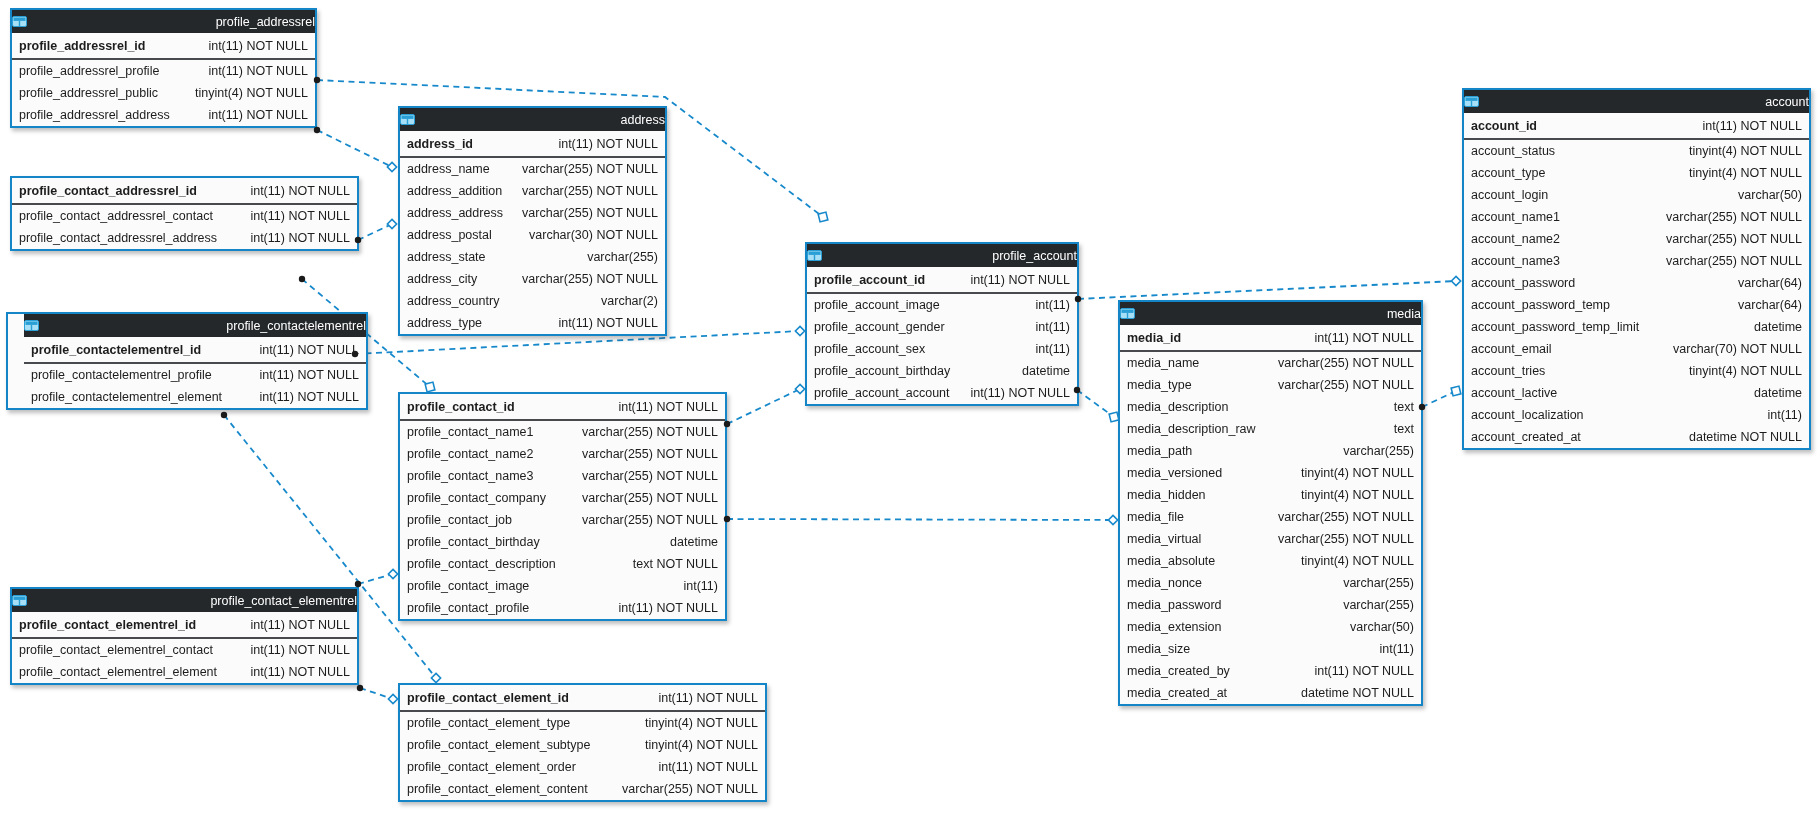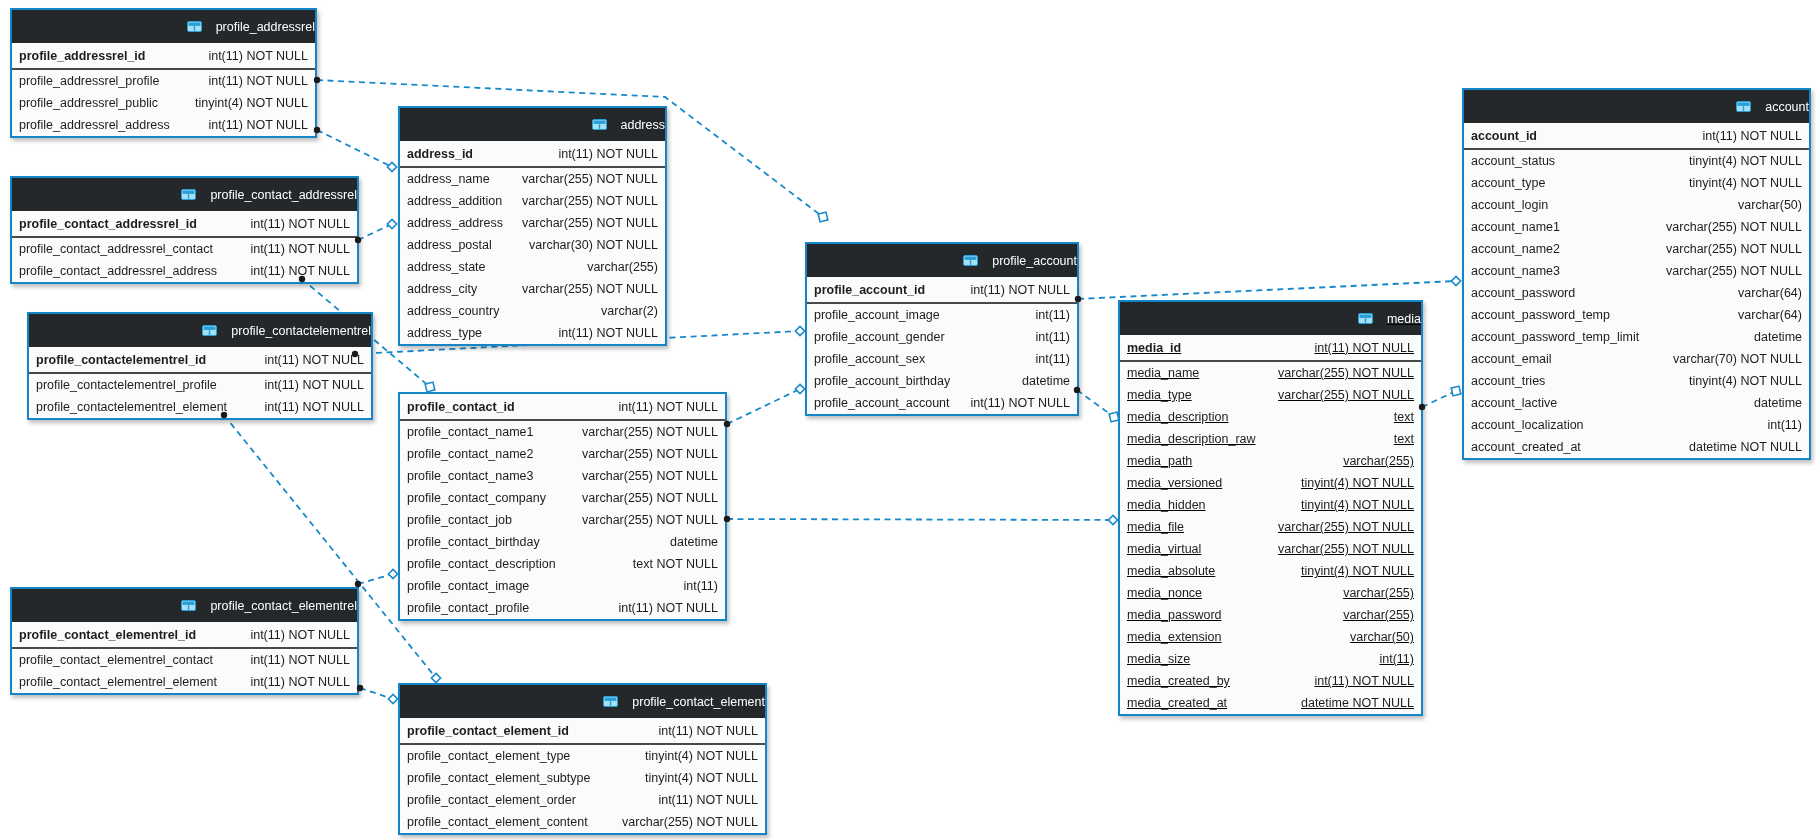--- a/index.html
+++ b/index.html
@@ -13,22 +13,22 @@
   .table{
     position:absolute;
     border:2px solid var(--accent,#1485c6);
     background:#fbfbfb;
     box-shadow:2px 3px 4px rgba(40,40,40,.30);
     box-sizing:content-box;
   }
   .thead{
     background:var(--header-bg,#24282b);
     color:var(--header-text,#ffffff);
-    height:33px;
-    display:flex;align-items:center;justify-content:flex-end;gap:14px;
+    height:23px;
+    display:flex;align-items:center;justify-content:space-between;gap:14px;
     font-size:12.5px;white-space:nowrap;overflow:hidden;
   }
   .row{
     display:flex;justify-content:space-between;align-items:center;gap:8px;
     padding:0 7px;font-size:12.5px;color:var(--row-text,#1d1d1d);
     white-space:nowrap;overflow:hidden;
   }
   .pk{height:25px;border-bottom:2px solid #47494c;}
   .pk .fname{font-weight:bold;}
   .field{height:22px;}
@@ -87,46 +87,36 @@
           <span class="fname">profile_addressrel_public</span>
           <span class="ftype">tinyint(4) NOT NULL</span>
         </div>
         <div class="row field">
           <span class="fname">profile_addressrel_address</span>
           <span class="ftype">int(11) NOT NULL</span>
         </div>
       </div>
   </div>
     <div class="table" style="left: 10px; top: 176px; width: 345px;">
-    <div class="thead">
-      <span class="table-icon">
-        <svg width="15" height="11" viewBox="0 0 15 11">
-          <rect x="0.5" y="0.5" width="14" height="10" rx="1.5" fill="#a6dff6" stroke="#2a9fd6"></rect>
-          <rect x="1.5" y="1.5" width="12" height="3.4" fill="#2a9fd6"></rect>
-          <line x1="7.5" y1="5" x2="7.5" y2="10" stroke="#2a9fd6" stroke-width="1.4"></line>
-        </svg>
-      </span>
-      <span class="table-title">profile_contact_addressrel</span>
-    </div>
     <div class="row pk">
       <span class="fname">profile_contact_addressrel_id</span>
       <span class="ftype">int(11) NOT NULL</span>
     </div>
     <div class="rows">
         <div class="row field">
           <span class="fname">profile_contact_addressrel_contact</span>
           <span class="ftype">int(11) NOT NULL</span>
         </div>
         <div class="row field">
           <span class="fname">profile_contact_addressrel_address</span>
           <span class="ftype">int(11) NOT NULL</span>
         </div>
       </div>
   </div>
-    <div class="table" style="left: 27px; top: 312px; width: 342px;">
+    <div class="table" style="left: 6px; top: 312px; width: 342px; padding-left: 16px;">
     <div class="thead">
       <span class="table-icon">
         <svg width="15" height="11" viewBox="0 0 15 11">
           <rect x="0.5" y="0.5" width="14" height="10" rx="1.5" fill="#a6dff6" stroke="#2a9fd6"></rect>
           <rect x="1.5" y="1.5" width="12" height="3.4" fill="#2a9fd6"></rect>
           <line x1="7.5" y1="5" x2="7.5" y2="10" stroke="#2a9fd6" stroke-width="1.4"></line>
         </svg>
       </span>
       <span class="table-title">profile_contactelementrel</span>
     </div>
@@ -259,30 +249,20 @@
           <span class="fname">profile_contact_image</span>
           <span class="ftype">int(11)</span>
         </div>
         <div class="row field">
           <span class="fname">profile_contact_profile</span>
           <span class="ftype">int(11) NOT NULL</span>
         </div>
       </div>
   </div>
     <div class="table" style="left: 398px; top: 683px; width: 365px;">
-    <div class="thead">
-      <span class="table-icon">
-        <svg width="15" height="11" viewBox="0 0 15 11">
-          <rect x="0.5" y="0.5" width="14" height="10" rx="1.5" fill="#a6dff6" stroke="#2a9fd6"></rect>
-          <rect x="1.5" y="1.5" width="12" height="3.4" fill="#2a9fd6"></rect>
-          <line x1="7.5" y1="5" x2="7.5" y2="10" stroke="#2a9fd6" stroke-width="1.4"></line>
-        </svg>
-      </span>
-      <span class="table-title">profile_contact_element</span>
-    </div>
     <div class="row pk">
       <span class="fname">profile_contact_element_id</span>
       <span class="ftype">int(11) NOT NULL</span>
     </div>
     <div class="rows">
         <div class="row field">
           <span class="fname">profile_contact_element_type</span>
           <span class="ftype">tinyint(4) NOT NULL</span>
         </div>
         <div class="row field">
@@ -330,21 +310,21 @@
         <div class="row field">
           <span class="fname">profile_account_birthday</span>
           <span class="ftype">datetime</span>
         </div>
         <div class="row field">
           <span class="fname">profile_account_account</span>
           <span class="ftype">int(11) NOT NULL</span>
         </div>
       </div>
   </div>
-    <div class="table" style="left: 1118px; top: 300px; width: 301px; text-decoration: underline;">
+    <div class="table" style="left: 1118px; top: 300px; width: 301px;">
     <div class="thead">
       <span class="table-icon">
         <svg width="15" height="11" viewBox="0 0 15 11">
           <rect x="0.5" y="0.5" width="14" height="10" rx="1.5" fill="#a6dff6" stroke="#2a9fd6"></rect>
           <rect x="1.5" y="1.5" width="12" height="3.4" fill="#2a9fd6"></rect>
           <line x1="7.5" y1="5" x2="7.5" y2="10" stroke="#2a9fd6" stroke-width="1.4"></line>
         </svg>
       </span>
       <span class="table-title">media</span>
     </div>

